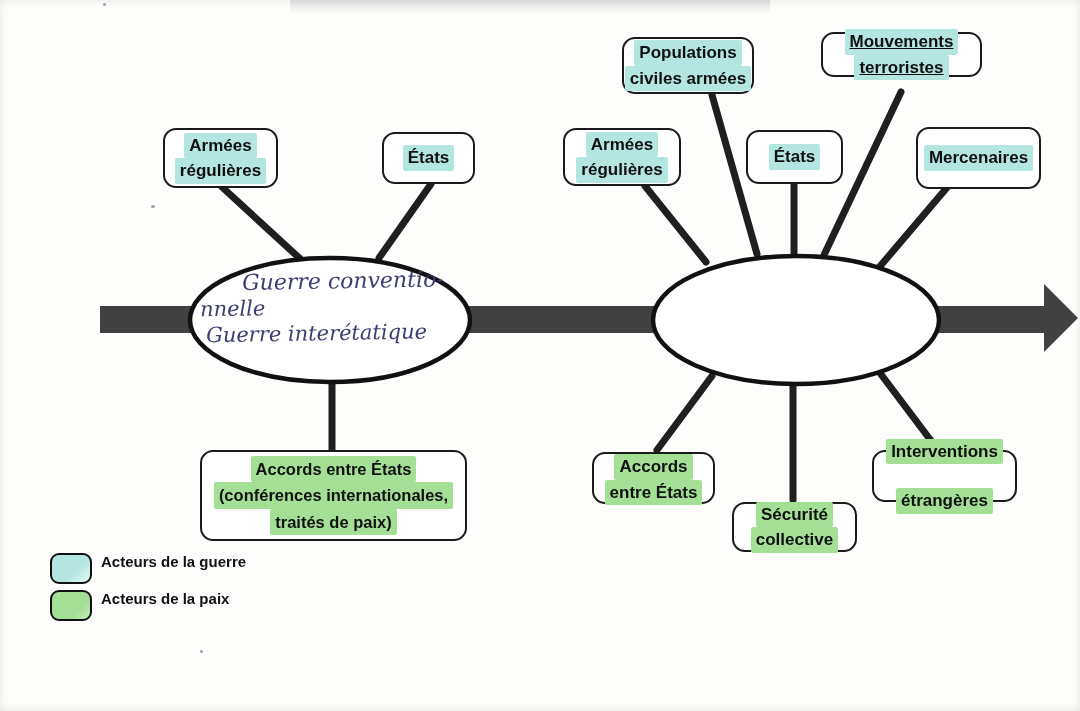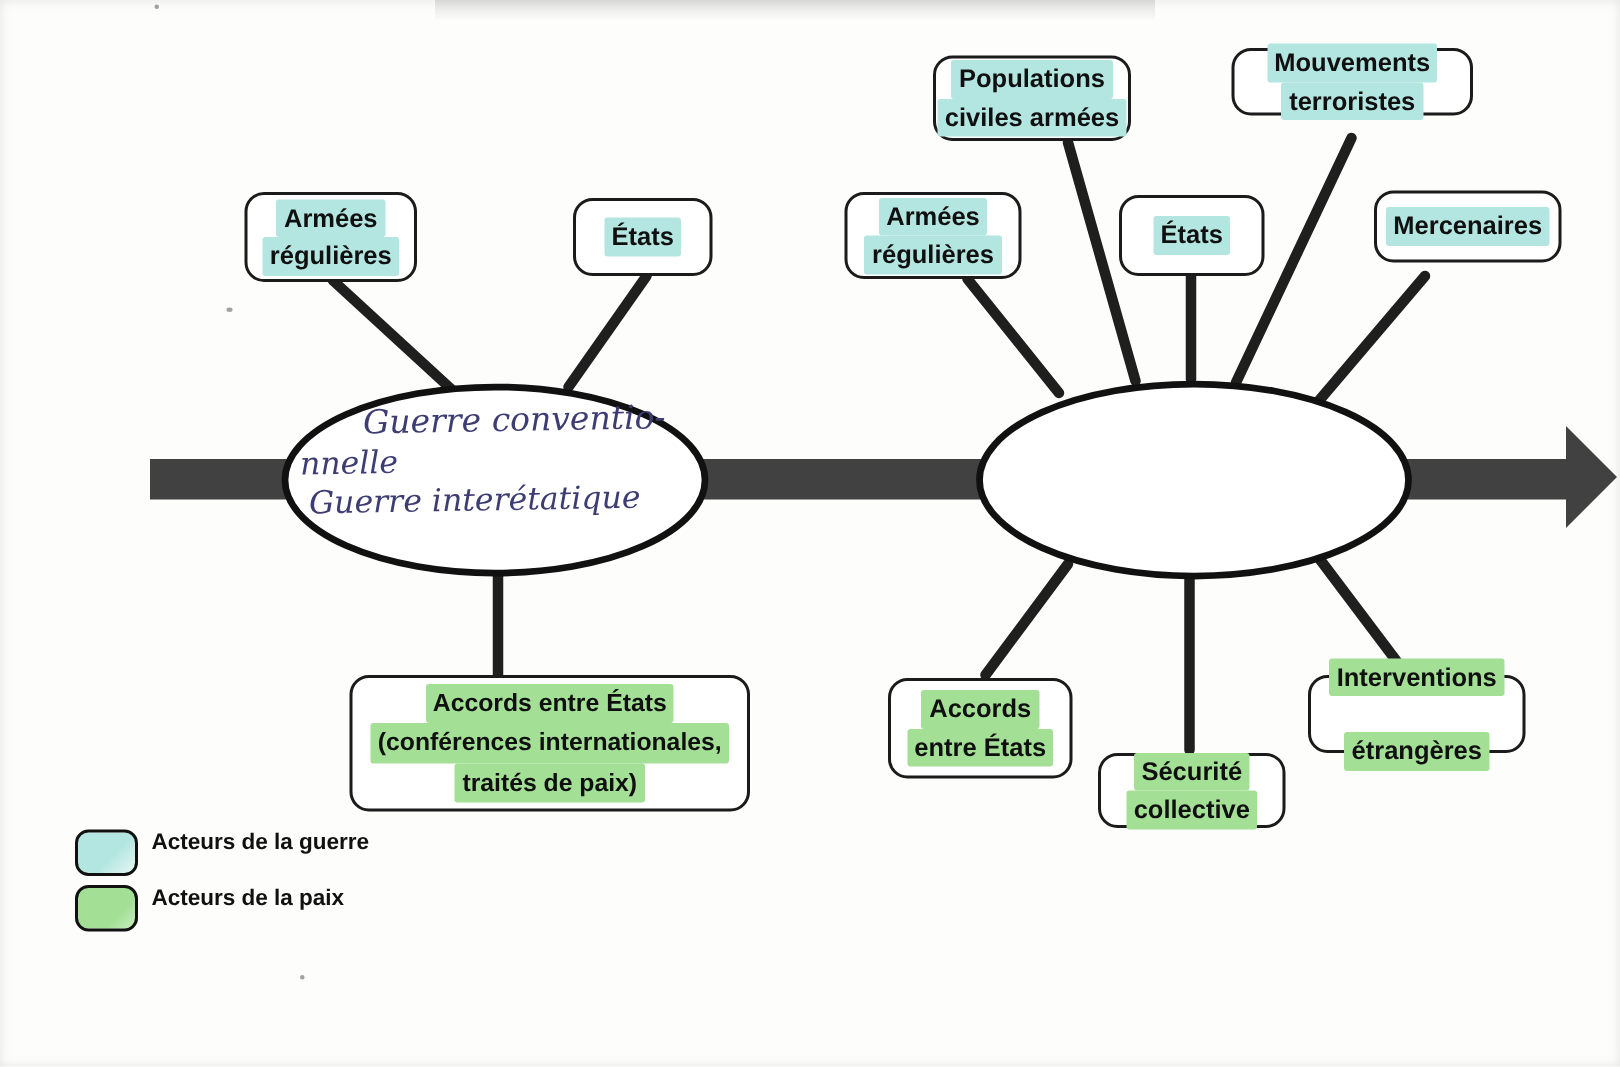--- a/index.html
+++ b/index.html
@@ -76,46 +76,46 @@
     <div style="margin-left:9px;">Guerre interétatique</div>
   </div>
 
   <div class="node-box" style="left:163px;top:128px;width:115px;height:60px;">
     <span class="hl war">Armées</span>
     <span class="hl war">régulières</span>
   </div>
   <div class="node-box" style="left:382px;top:132px;width:93px;height:52px;">
     <span class="hl war">États</span>
   </div>
-  <div class="node-box" style="left:200px;top:450px;width:267px;height:91px;font-size:16.5px;line-height:1.6;margin-left:33px;">
+  <div class="node-box" style="left:200px;top:450px;width:267px;height:91px;font-size:16.5px;line-height:1.6;">
     <span class="hl peace">Accords entre États</span>
     <span class="hl peace">(conférences internationales,</span>
     <span class="hl peace">traités de paix)</span>
   </div>
 
   <div class="node-box" style="left:563px;top:128px;width:118px;height:58px;">
     <span class="hl war">Armées</span>
     <span class="hl war">régulières</span>
   </div>
   <div class="node-box" style="left:622px;top:37px;width:132px;height:57px;">
     <span class="hl war">Populations</span>
     <span class="hl war">civiles armées</span>
   </div>
-  <div class="node-box" style="left:821px;top:32px;width:161px;height:45px;">
+  <div class="node-box" style="left:821px;top:32px;width:161px;height:45px;text-decoration:underline;">
     <span class="hl war">Mouvements</span>
     <span class="hl war">terroristes</span>
   </div>
   <div class="node-box" style="left:746px;top:130px;width:97px;height:54px;">
     <span class="hl war">États</span>
   </div>
-  <div class="node-box" style="left:916px;top:127px;width:125px;height:48px;">
+  <div class="node-box" style="left:916px;top:127px;width:125px;height:62px;">
     <span class="hl war">Mercenaires</span>
   </div>
 
-  <div class="node-box" style="left:592px;top:452px;width:123px;height:67px;">
+  <div class="node-box" style="left:592px;top:452px;width:123px;height:52px;justify-content:space-between;">
     <span class="hl peace">Accords</span>
     <span class="hl peace">entre États</span>
   </div>
   <div class="node-box" style="left:732px;top:502px;width:125px;height:50px;">
     <span class="hl peace">Sécurité</span>
     <span class="hl peace">collective</span>
   </div>
   <div class="node-box" style="left:872px;top:450px;width:145px;height:52px;gap:24px;">
     <span class="hl peace">Interventions</span>
     <span class="hl peace">étrangères</span>

